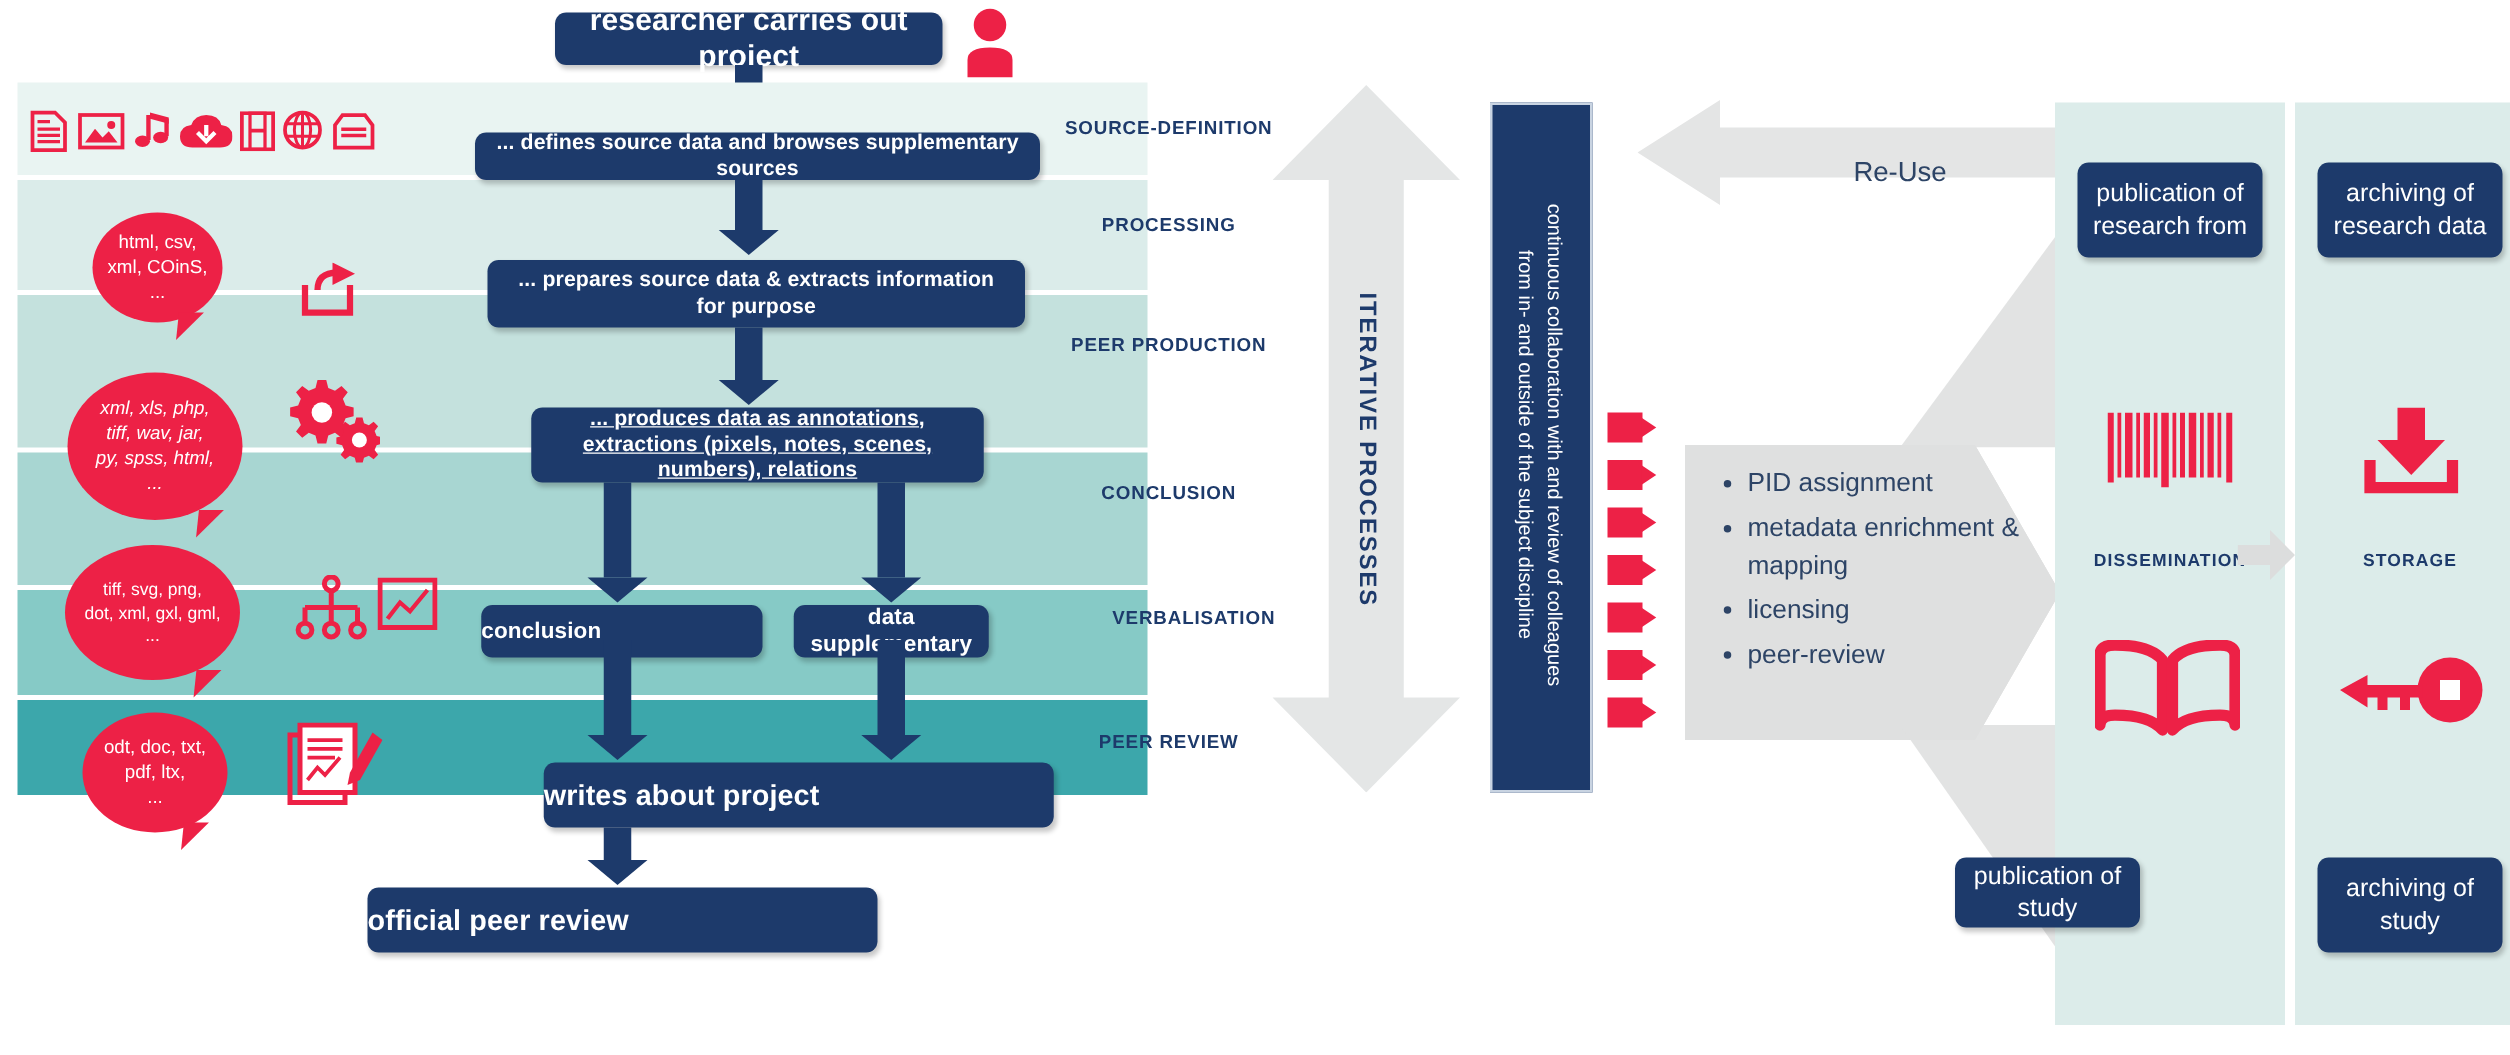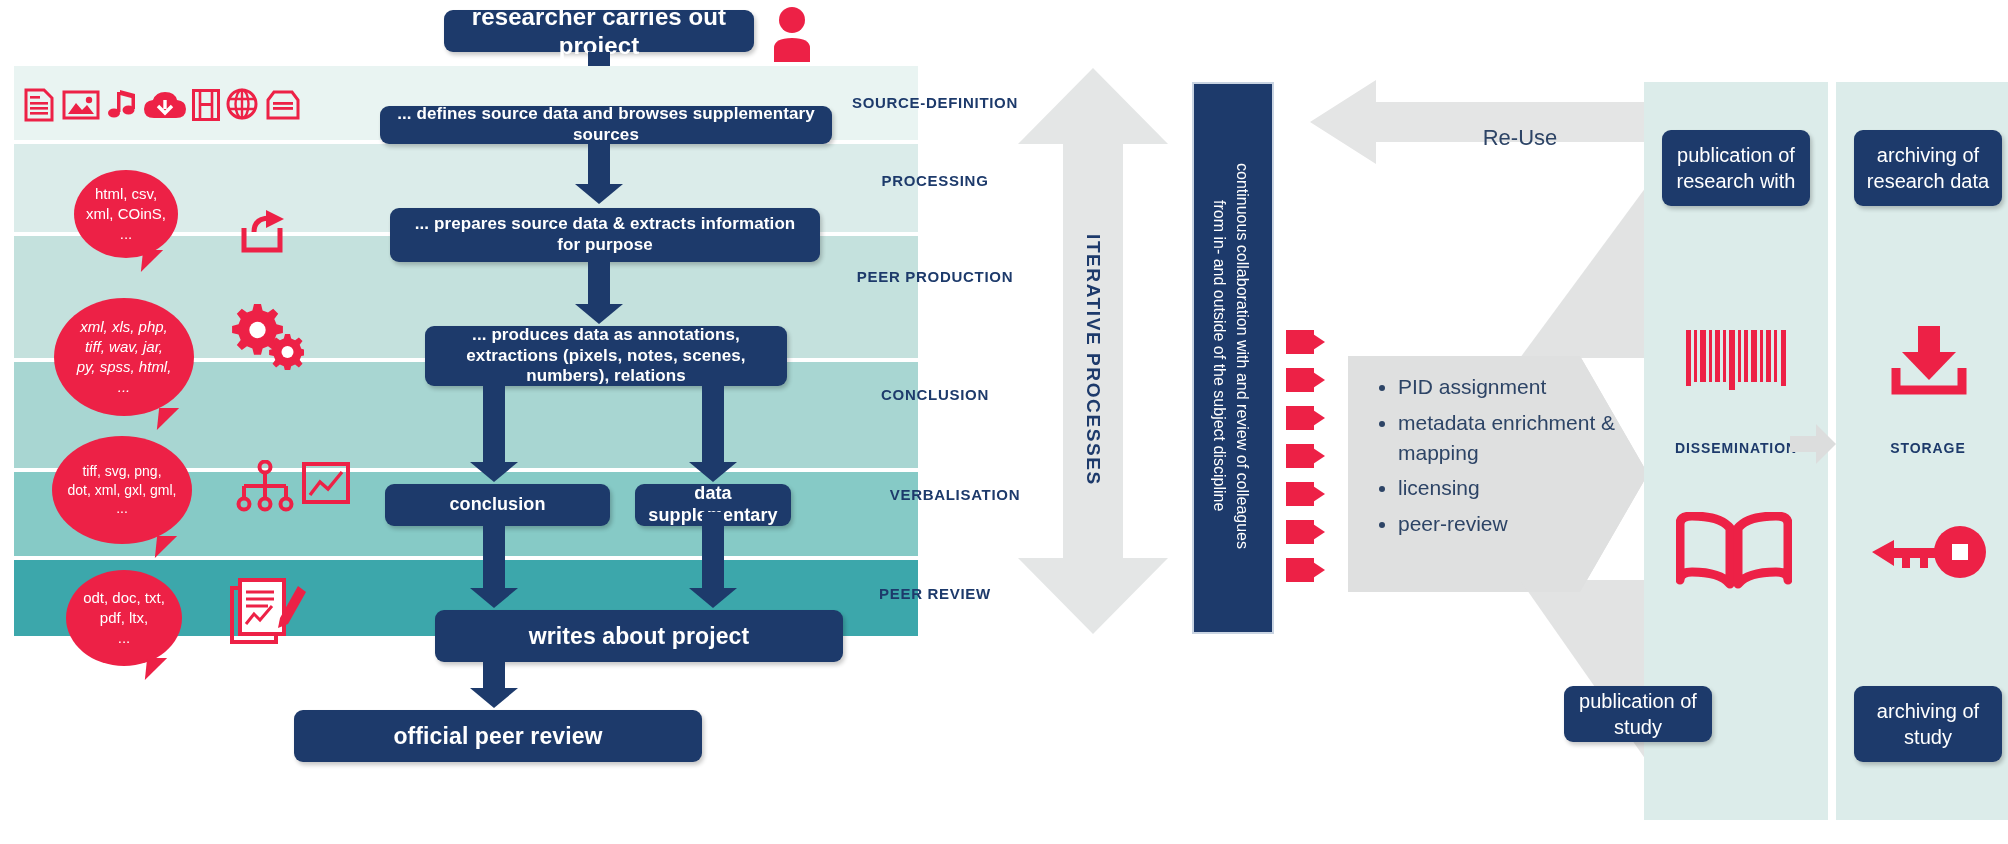--- a/index.html
+++ b/index.html
@@ -3,21 +3,21 @@
 <meta charset="utf-8">
 <style>
   html,body{margin:0;padding:0;background:#fff;}
   body{width:2008px;height:844px;position:relative;overflow:hidden;
        font-family:"Liberation Sans",sans-serif;}
 
   
   .abs{position:absolute;}
   .navybox{
     background:#1d3a6b;color:#fff;border-radius:9px;
-    display:flex;align-items:center;justify-content:center;text-align:center;
+    display:flex;align-items:center;text-align:center;
     box-shadow:2px 3px 4px rgba(0,0,0,.22);line-height:1.22;
     font-weight:600;letter-spacing:.1px;
   }
   .stagelabel{
     color:#1d3a6b;font-weight:700;font-size:15px;letter-spacing:.7px;
     text-align:center;
   }
 
   
   #left-panel{left:14px;top:66px;width:904px;height:570px;}
@@ -278,21 +278,21 @@
 </div>
 
 <div class="abs navybox" style="left:380px;top:106px;width:452px;height:38px;font-size:17px;">
   <span>... defines source data and browses supplementary sources</span>
 </div>
 
 <div class="abs navybox" style="left:390px;top:208px;width:430px;height:54px;font-size:17px;">
   <span style="padding:0 12px;">... prepares source data &amp; extracts information for purpose</span>
 </div>
 
-<div class="abs navybox" style="left:425px;top:326px;width:362px;height:60px;font-size:17px;">
+<div class="abs navybox" style="left:425px;top:326px;width:362px;height:60px;font-size:17px;text-decoration:underline;">
   <span style="padding:0 10px;">... produces data as annotations, extractions (pixels, notes, scenes, numbers), relations</span>
 </div>
 
 <div class="abs navybox" style="left:385px;top:484px;width:225px;height:42px;font-size:18px;">
   <span>conclusion</span>
 </div>
 
 <div class="abs navybox" style="left:635px;top:484px;width:156px;height:42px;font-size:18px;">
   <span>data supplementary</span>
 </div>
@@ -376,21 +376,21 @@
     <li>metadata enrichment &amp; mapping</li>
     <li>licensing</li>
     <li>peer-review</li>
   </ul>
 </div>
 
 <div id="panel-dissemination" class="rpanel"></div>
 <div id="panel-storage" class="rpanel"></div>
 
 <div class="rpanel-box" style="left:1662px;top:130px;height:76px;">
-  <span style="padding:0 8px;">publication of research with</span>
+  <span style="padding:0 8px;">publication of research from</span>
 </div>
 <div class="abs" style="left:1686px;top:330px;">
   <svg width="100" height="60" viewBox="0 0 100 60">
     <g fill="#ed2146">
       <rect x="0" y="0" width="5" height="56"></rect>
         <rect x="8" y="0" width="3" height="52"></rect>
       <rect x="14" y="0" width="6" height="52"></rect>
         <rect x="23" y="0" width="3" height="52"></rect>
       <rect x="29" y="0" width="5" height="52"></rect>
         <rect x="37" y="0" width="3" height="52"></rect>

